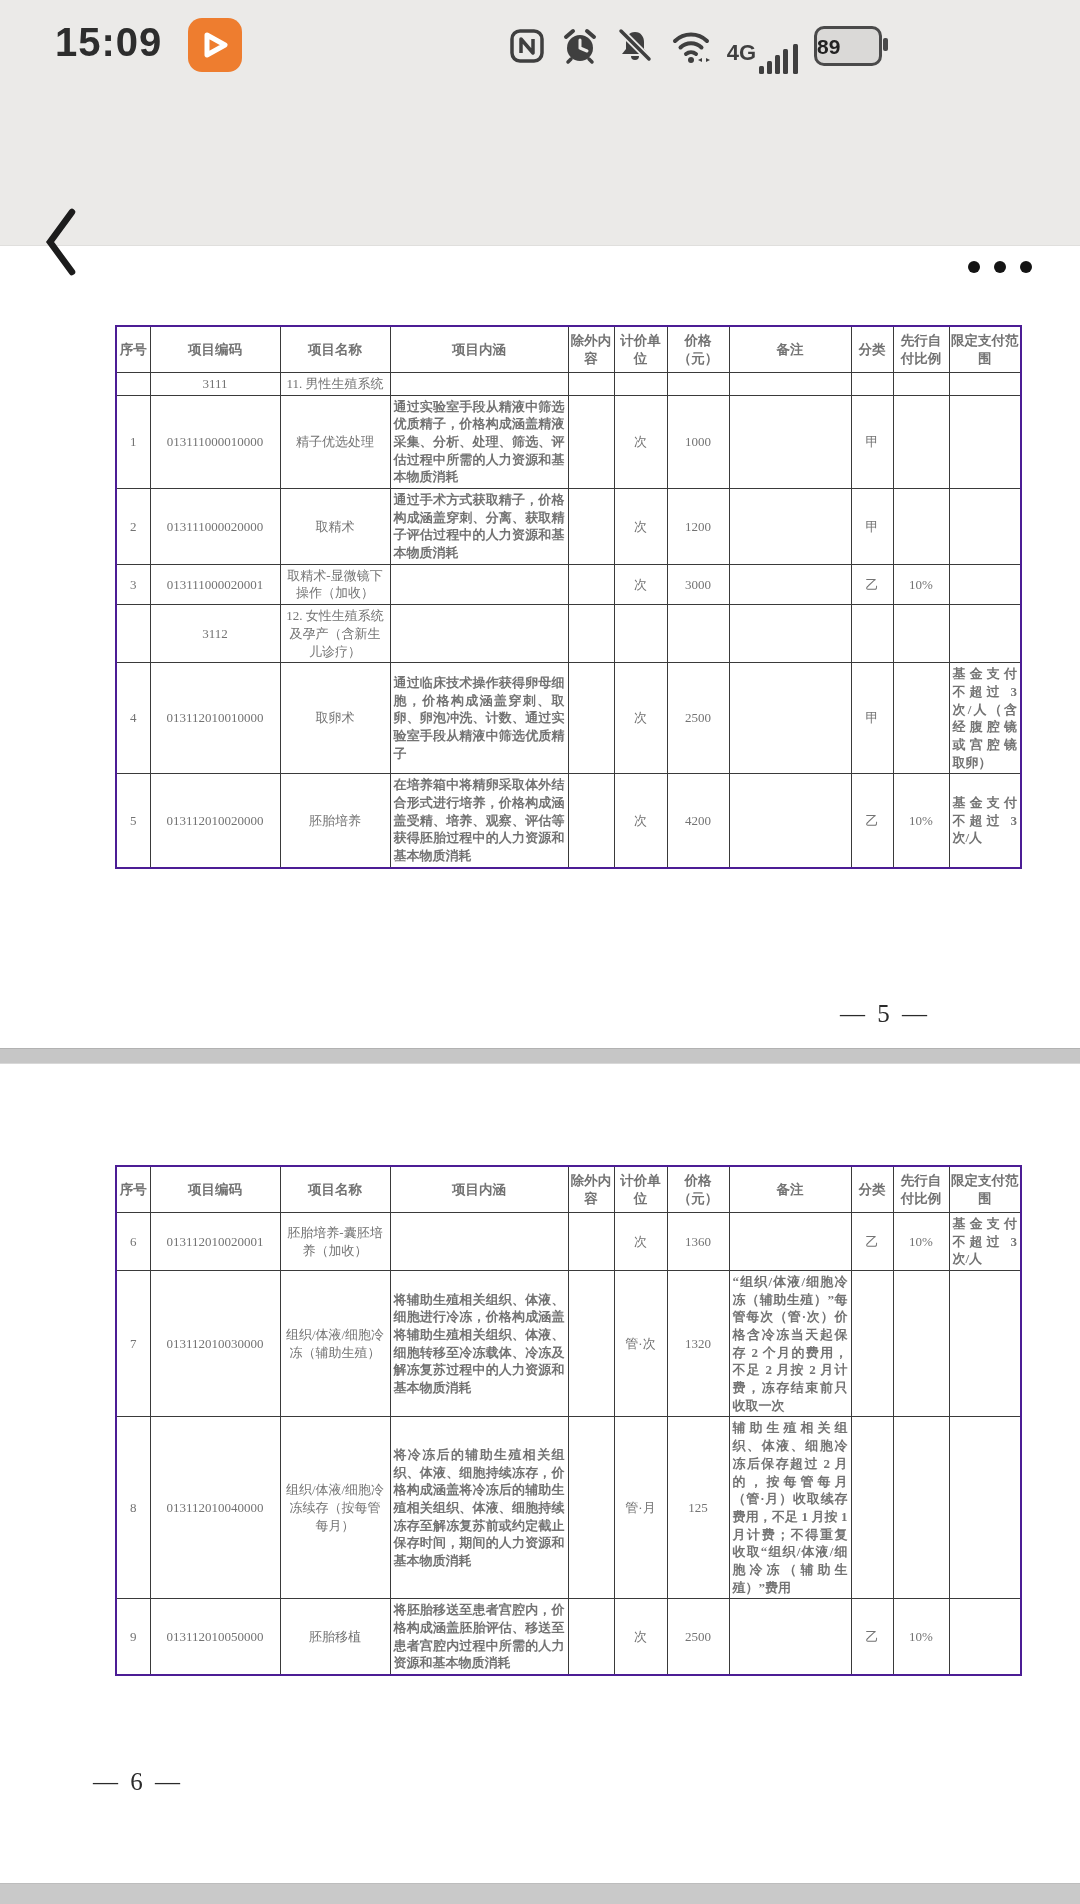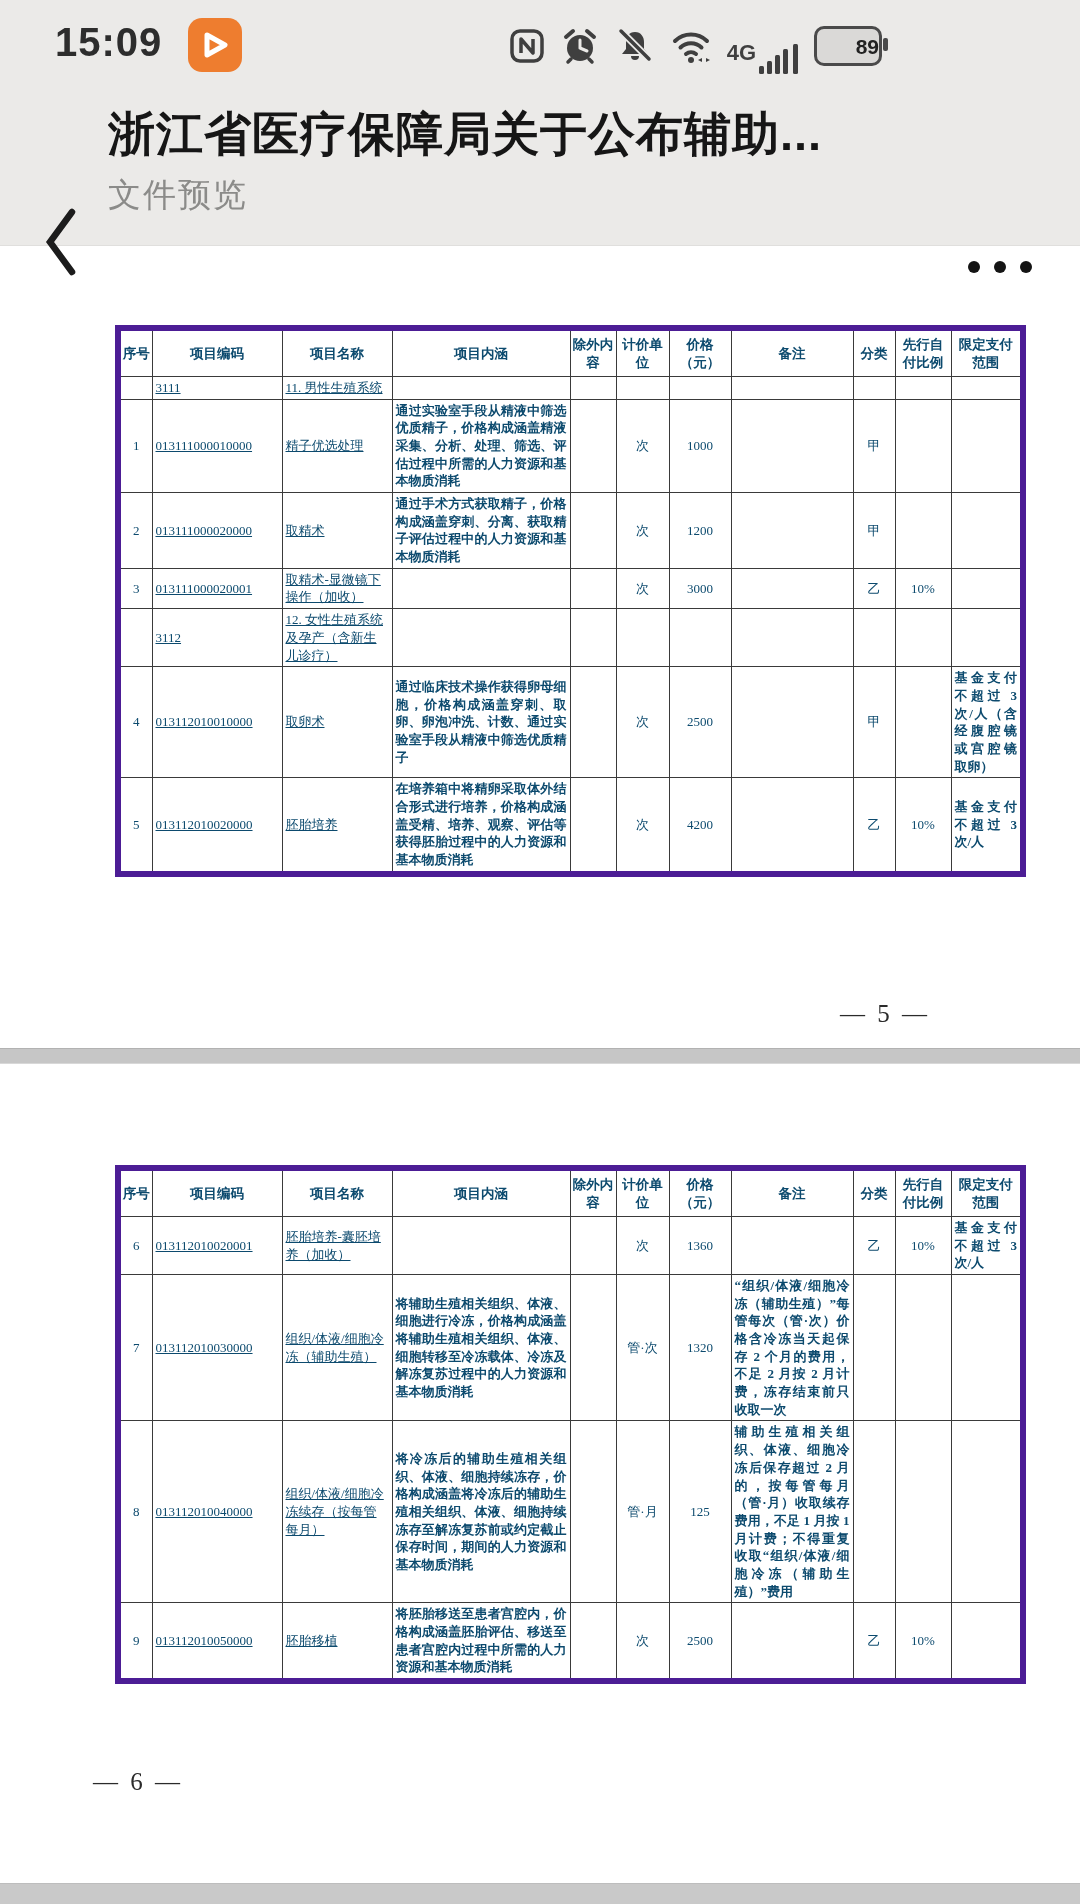--- a/index.html
+++ b/index.html
@@ -22,21 +22,21 @@
     background:#ee7d2f;display:flex;align-items:center;justify-content:center;
   }
   .sticons{
     position:absolute;right:30px;top:22px;height:48px;
     display:flex;align-items:center;gap:15px;color:#3f3f3f;
   }
   .net4g{display:flex;align-items:flex-end;gap:3px;}
   .net4g .nettxt{font-size:22px;font-weight:700;color:#3f3f3f;line-height:1;transform:translateY(-12px);margin-top:37px;}
   .battery{
     position:relative;width:62px;height:34px;border:3px solid #4a4a4a;border-radius:10px;
-    background:rgba(0,0,0,0.07);display:flex;align-items:center;justify-content:flex-end;
+    background:rgba(0,0,0,0.07);display:flex;align-items:center;justify-content:flex-start;
   }
   .battery .btxt{font-size:21px;font-weight:600;color:#222;line-height:1;}
   .battery .nub{
     position:absolute;right:-9px;top:9px;width:5px;height:13px;background:#4a4a4a;border-radius:2px;
   }
   .navrow{position:absolute;top:90px;left:0;width:1080px;height:150px;}
   .backbtn{position:absolute;left:38px;top:112px;width:44px;height:80px;cursor:pointer;}
   .titles{position:absolute;left:108px;top:6px;width:840px;}
   .doc-title{
     font-size:47px;font-weight:600;color:#161616;letter-spacing:1px;
@@ -54,32 +54,32 @@
   }
   .sep-bottom{
     position:absolute;left:0;top:1883px;width:1080px;height:21px;
     background:#c9c9c9;border-top:1px solid #bdbdbd;
   }
   
   .doctable{
     position:absolute;left:115px;width:897px;
     border-collapse:collapse;table-layout:fixed;
     font-family:"Liberation Serif","DejaVu Serif",serif;
-    font-size:13px;color:#0c4a6e;
-    border:6px solid #4c1d95;
+    font-size:13px;color:#737373;
+    border:2px solid #4c1d95;
   }
   .t5{top:325px;}
   .t6{top:1165px;}
   .doctable th,.doctable td{
     border:1px solid #3a3a3a;padding:2px 3px;vertical-align:middle;line-height:1.36;
     word-break:break-all;overflow:hidden;
   }
   .doctable th{font-weight:700;text-align:center;padding:5px 1px;font-size:13.5px;line-height:1.3;}
   .doctable td.c{text-align:center;}
-  .doctable td.l{text-align:left;text-decoration:underline;}
+  .doctable td.l{text-align:center;}
   .doctable td.j{text-align:justify;font-weight:bold;}
   
   .pagemark{
     position:absolute;font-family:"Liberation Serif","DejaVu Serif",serif;
     font-size:25px;color:#2b2b2b;letter-spacing:3px;
   }
   .pm5{top:1000px;right:150px;}
   .pm6{top:1768px;left:93px;}
   svg{display:block;}
 </style>
@@ -143,24 +143,20 @@
       </span>
     </div>
   </div>
 
   <div class="navrow">
     <span class="backbtn">
       <svg width="44" height="80" viewBox="0 0 44 80">
         <path d="M34 10 L12 40 L34 70" fill="none" stroke="#1c1c1c" stroke-width="6.5" stroke-linecap="round"></path>
       </svg>
     </span>
-    <div class="titles">
-      <div class="doc-title">浙江省医疗保障局关于公布辅助...</div>
-      <div class="doc-subtitle">文件预览</div>
-    </div>
     <span class="moremenu">
       <i></i>
       <i></i>
       <i></i>
     </span>
   </div>
 </div>
 
 <table class="doctable t5" id="table5">
     <colgroup>

